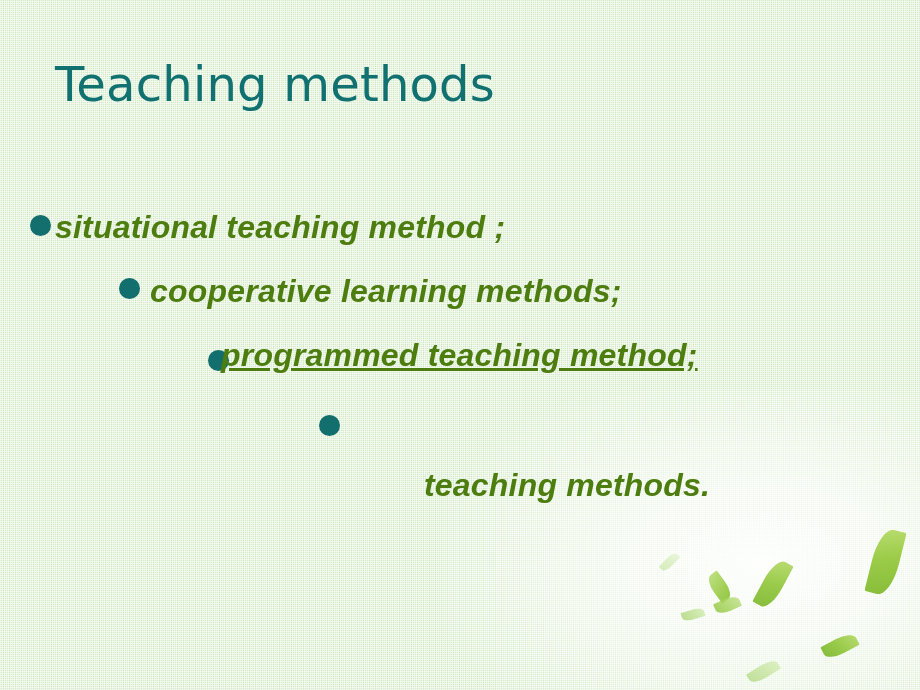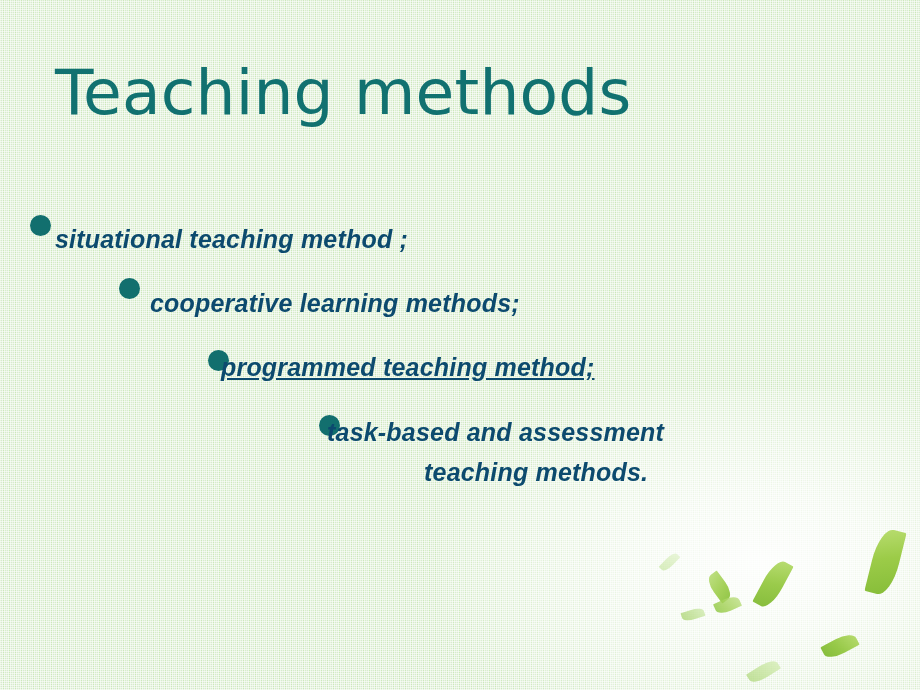--- a/index.html
+++ b/index.html
@@ -47,36 +47,35 @@
        rgba(255,255,255,0.70) 26%,
        rgba(255,255,255,0.34) 52%,
        rgba(255,255,255,0.0) 76%);
     pointer-events: none;
   }
   #title {
     position: absolute;
     left: 55px;
     top: 56px;
     font-family: "DejaVu Sans", sans-serif;
-    font-size: 63px;
+    font-size: 48px;
     font-weight: 400;
     letter-spacing: 0.2px;
     color: #117170;
     white-space: nowrap;
   }
   .bullet-line {
     position: absolute;
     white-space: nowrap;
     font-family: "Liberation Sans", sans-serif;
     font-style: italic;
     font-weight: bold;
-    font-size: 25px;
-    color: #0c4a6e;
+    font-size: 32px;
+    color: #4d7c0f;
     letter-spacing: 0.2px;
-    margin-top: 16px;
   }
   .bullet-dot {
     position: absolute;
     border-radius: 50%;
     background: #126f6e;
   }
   .leaf {
     position: absolute;
     border-radius: 52% 4% 52% 4%;
   }
@@ -127,21 +126,18 @@
   <div class="bullet-line" style="left:150px; top:273px;">
     <span>cooperative learning methods;</span>
   </div>
 
   <div class="bullet-dot" style="left:208px; top:350px; width:21px; height:21px;"></div>
   <div class="bullet-line" style="left:221px; top:337px;text-decoration:underline;">
     <span>programmed teaching method;</span>
   </div>
 
   <div class="bullet-dot" style="left:319px; top:415px; width:21px; height:21px;"></div>
-  <div class="bullet-line" style="left:327px; top:402px;">
-    <span>task-based and assessment</span>
-  </div>
 
-  <div class="bullet-line" style="left:424px; top:442px;text-align:right;">
+  <div class="bullet-line" style="left:424px; top:467px;text-align:right;">
     <span>teaching methods.</span>
   </div>
 
 </div>
 
 </body></html>

